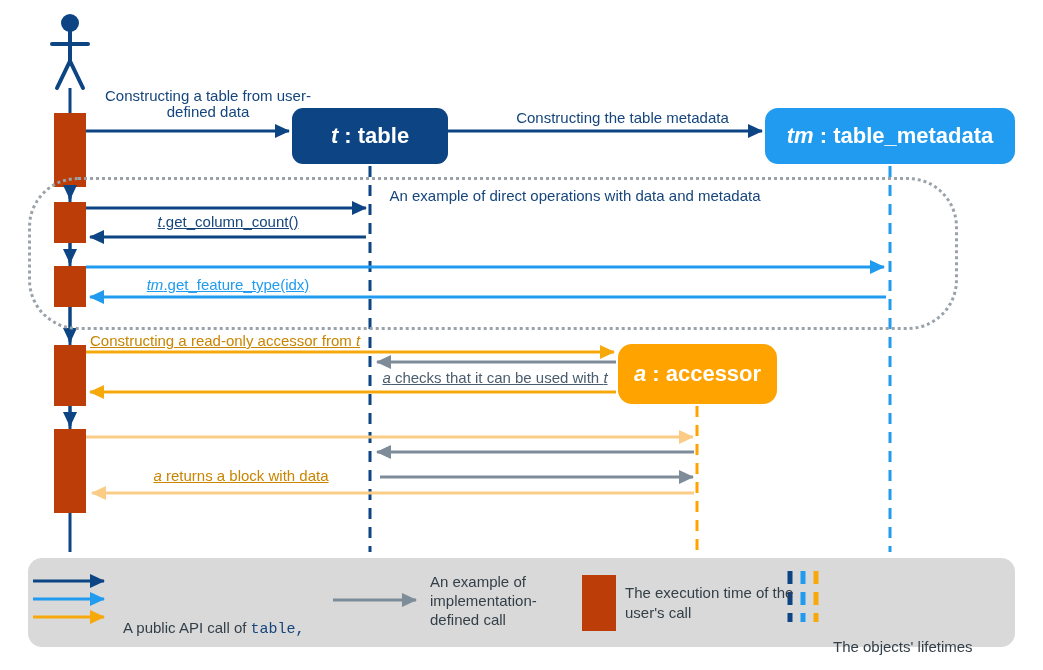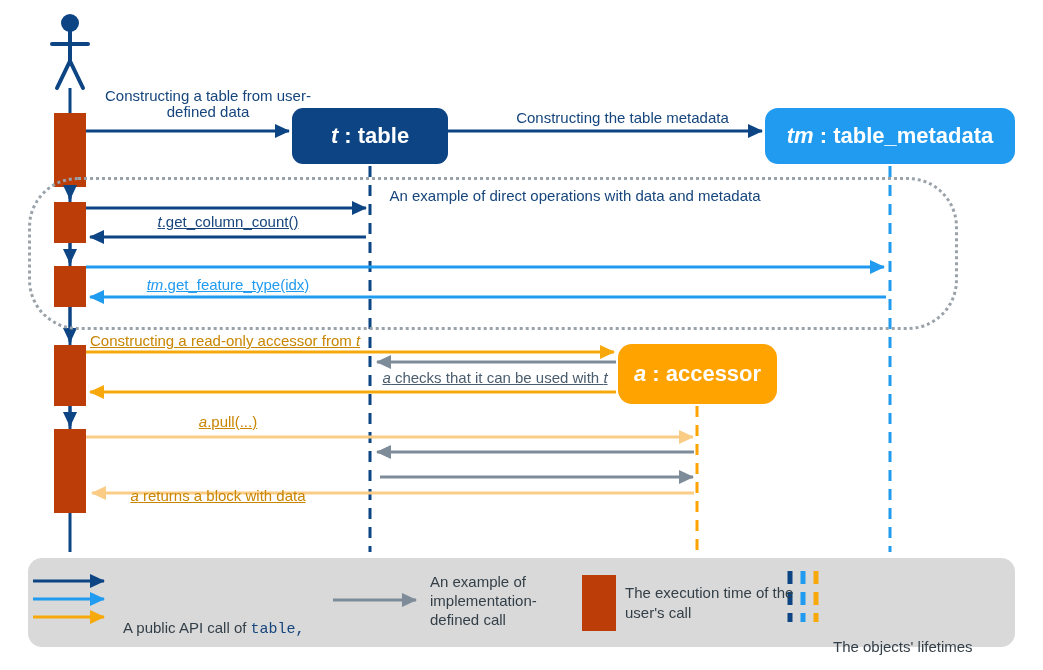--- a/index.html
+++ b/index.html
@@ -149,23 +149,22 @@
   <div class="lbl c-navy center" style="left:330px;top:188px;width:490px;">An example of direct operations with data and metadata</div>
 
   <div class="lbl c-navy center nowrap" style="left:98px;top:214px;width:260px;"><span class="var">t</span><span>.get_column_count()</span></div>
 
   <div class="lbl c-blue center nowrap" style="left:98px;top:277px;width:260px;"><span class="var">tm</span><span>.get_feature_type(idx)</span></div>
 
   <div class="lbl c-orange nowrap" style="left:90px;top:333px;"><span>Constructing a read-only accessor from </span><span class="var">t</span></div>
 
   <div class="lbl c-slate center nowrap" style="left:378px;top:370px;width:234px;"><span class="var">a</span><span> checks that it can be used with </span><span class="var">t</span></div>
 
-  <div class="lbl c-orange center nowrap" style="left:98px;top:414px;width:260px;"><span class="var">a</span><span>.pull(...)</span></div>
 
-  <div class="lbl c-orange center nowrap" style="left:88px;top:468px;width:260px;margin-top:20px;"><span class="var">a</span><span> returns a block with data</span></div>
+  <div class="lbl c-orange center nowrap" style="left:111px;top:468px;width:260px;"><span class="var">a</span><span> returns a block with data</span></div>
 
   <div class="legend-text lt1">
     <div><span>A public API call of </span><span class="w-table">table,</span></div>
     
   </div>
 
   <div class="legend-text lt2">An example of implementation-defined call</div>
 
   <div class="legend-text lt3">The execution time of the user's call</div>
 

